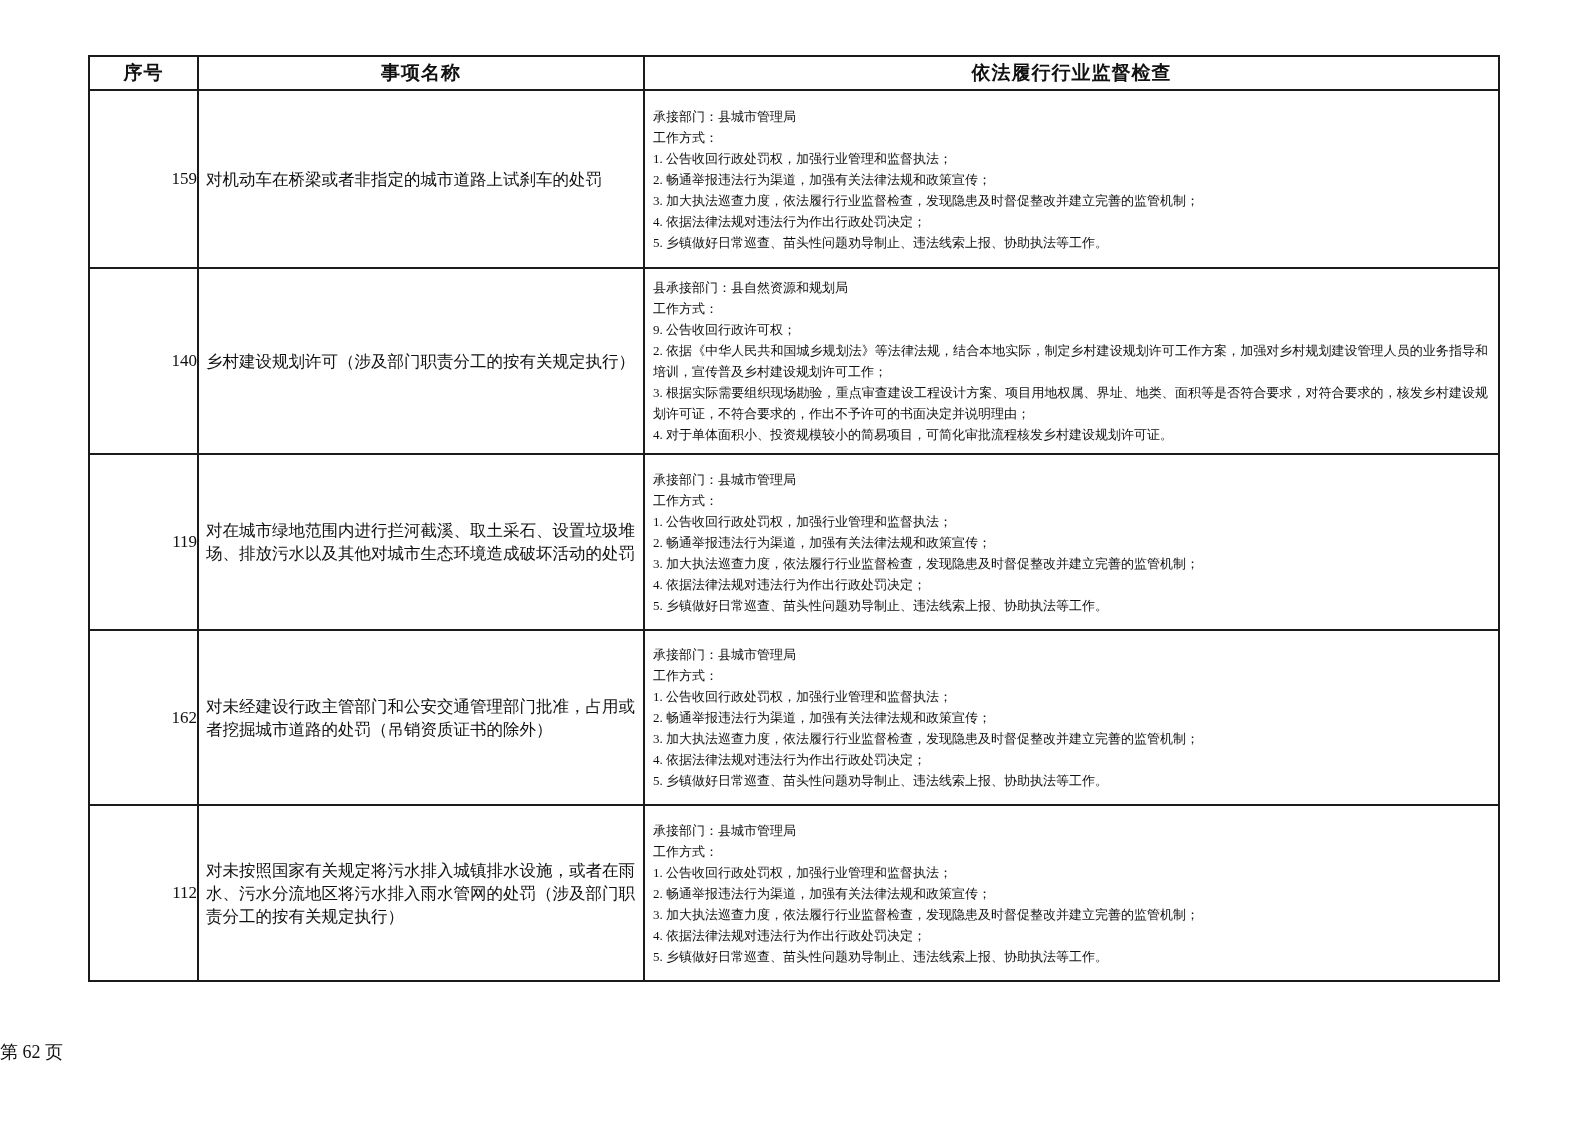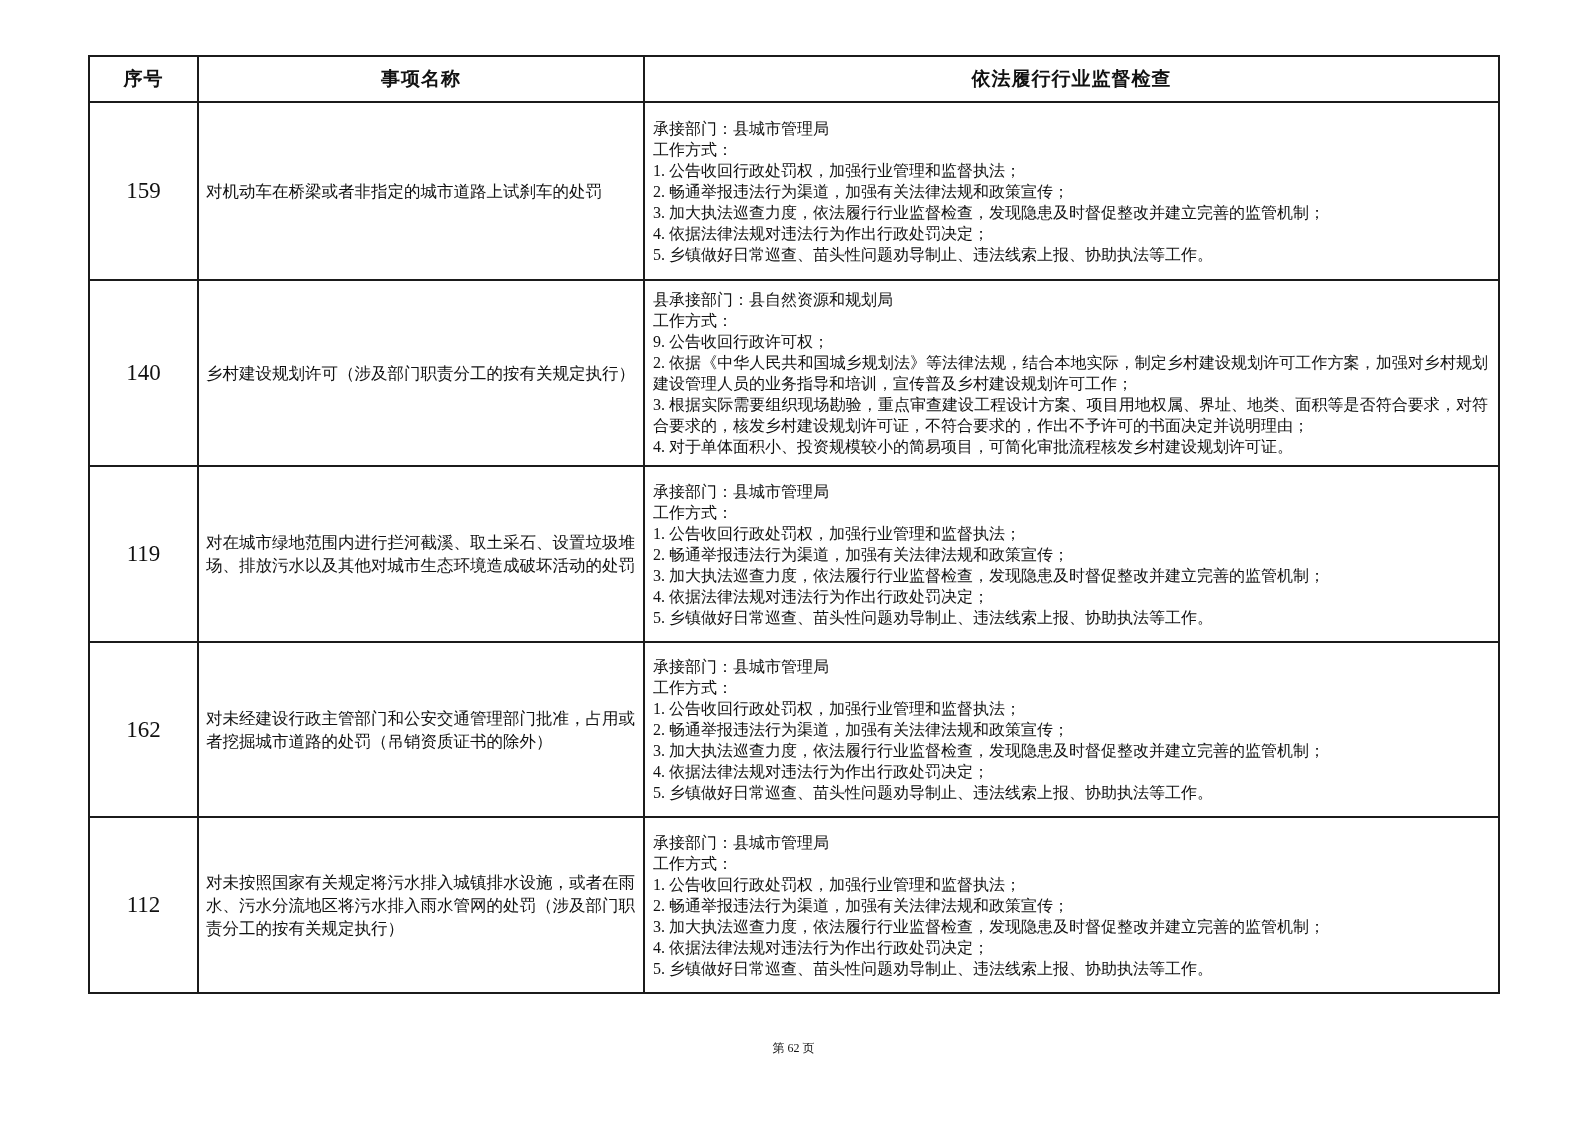--- a/index.html
+++ b/index.html
@@ -23,58 +23,57 @@
     table-layout: fixed;
     background: #fff;
   }
   table.doc-table col.c-no   { width: 109px; }
   table.doc-table col.c-name { width: 446px; }
   table.doc-table col.c-det  { width: 855px; }
   table.doc-table th, table.doc-table td {
     border: 2px solid #1b1b1b;
     vertical-align: middle;
   }
-  table.doc-table thead tr { height: 46px; }
+  table.doc-table thead tr { height: 34px; }
   table.doc-table th {
     font-family: "Liberation Sans", "DejaVu Sans", sans-serif;
     font-weight: 700;
     font-size: 19px;
     text-align: center;
     letter-spacing: 1px;
   }
   td.cell-no {
-    text-align: center;
-    font-size: 23px;
+    text-align: right;
+    font-size: 17px;
   }
   td.cell-name {
     font-size: 16.5px;
     line-height: 23px;
     padding: 6px 8px 6px 7px;
     text-align: left;
     border-radius: 11px;
   }
   td.cell-detail {
-    font-size: 16px;
+    font-size: 13px;
     padding: 8px 10px 8px 8px;
   }
   .dline {
     line-height: 21px;
     text-align: justify;
   }
   .r159 { height: 178px; }
   .r160 { height: 182px; }
   .r161 { height: 176px; }
   .r162 { height: 175px; }
   .r163 { height: 176px; }
   .footer {
     position: absolute;
     left: 0; top: 1040px;
     width: 1587px;
-    text-align: center;
-    font-size: 12px;
+    font-size: 18px;
     color: #111;
   }
 </style>
 </head>
 <body>
 
 <div class="page">
 
   <table class="doc-table">
     <colgroup>

